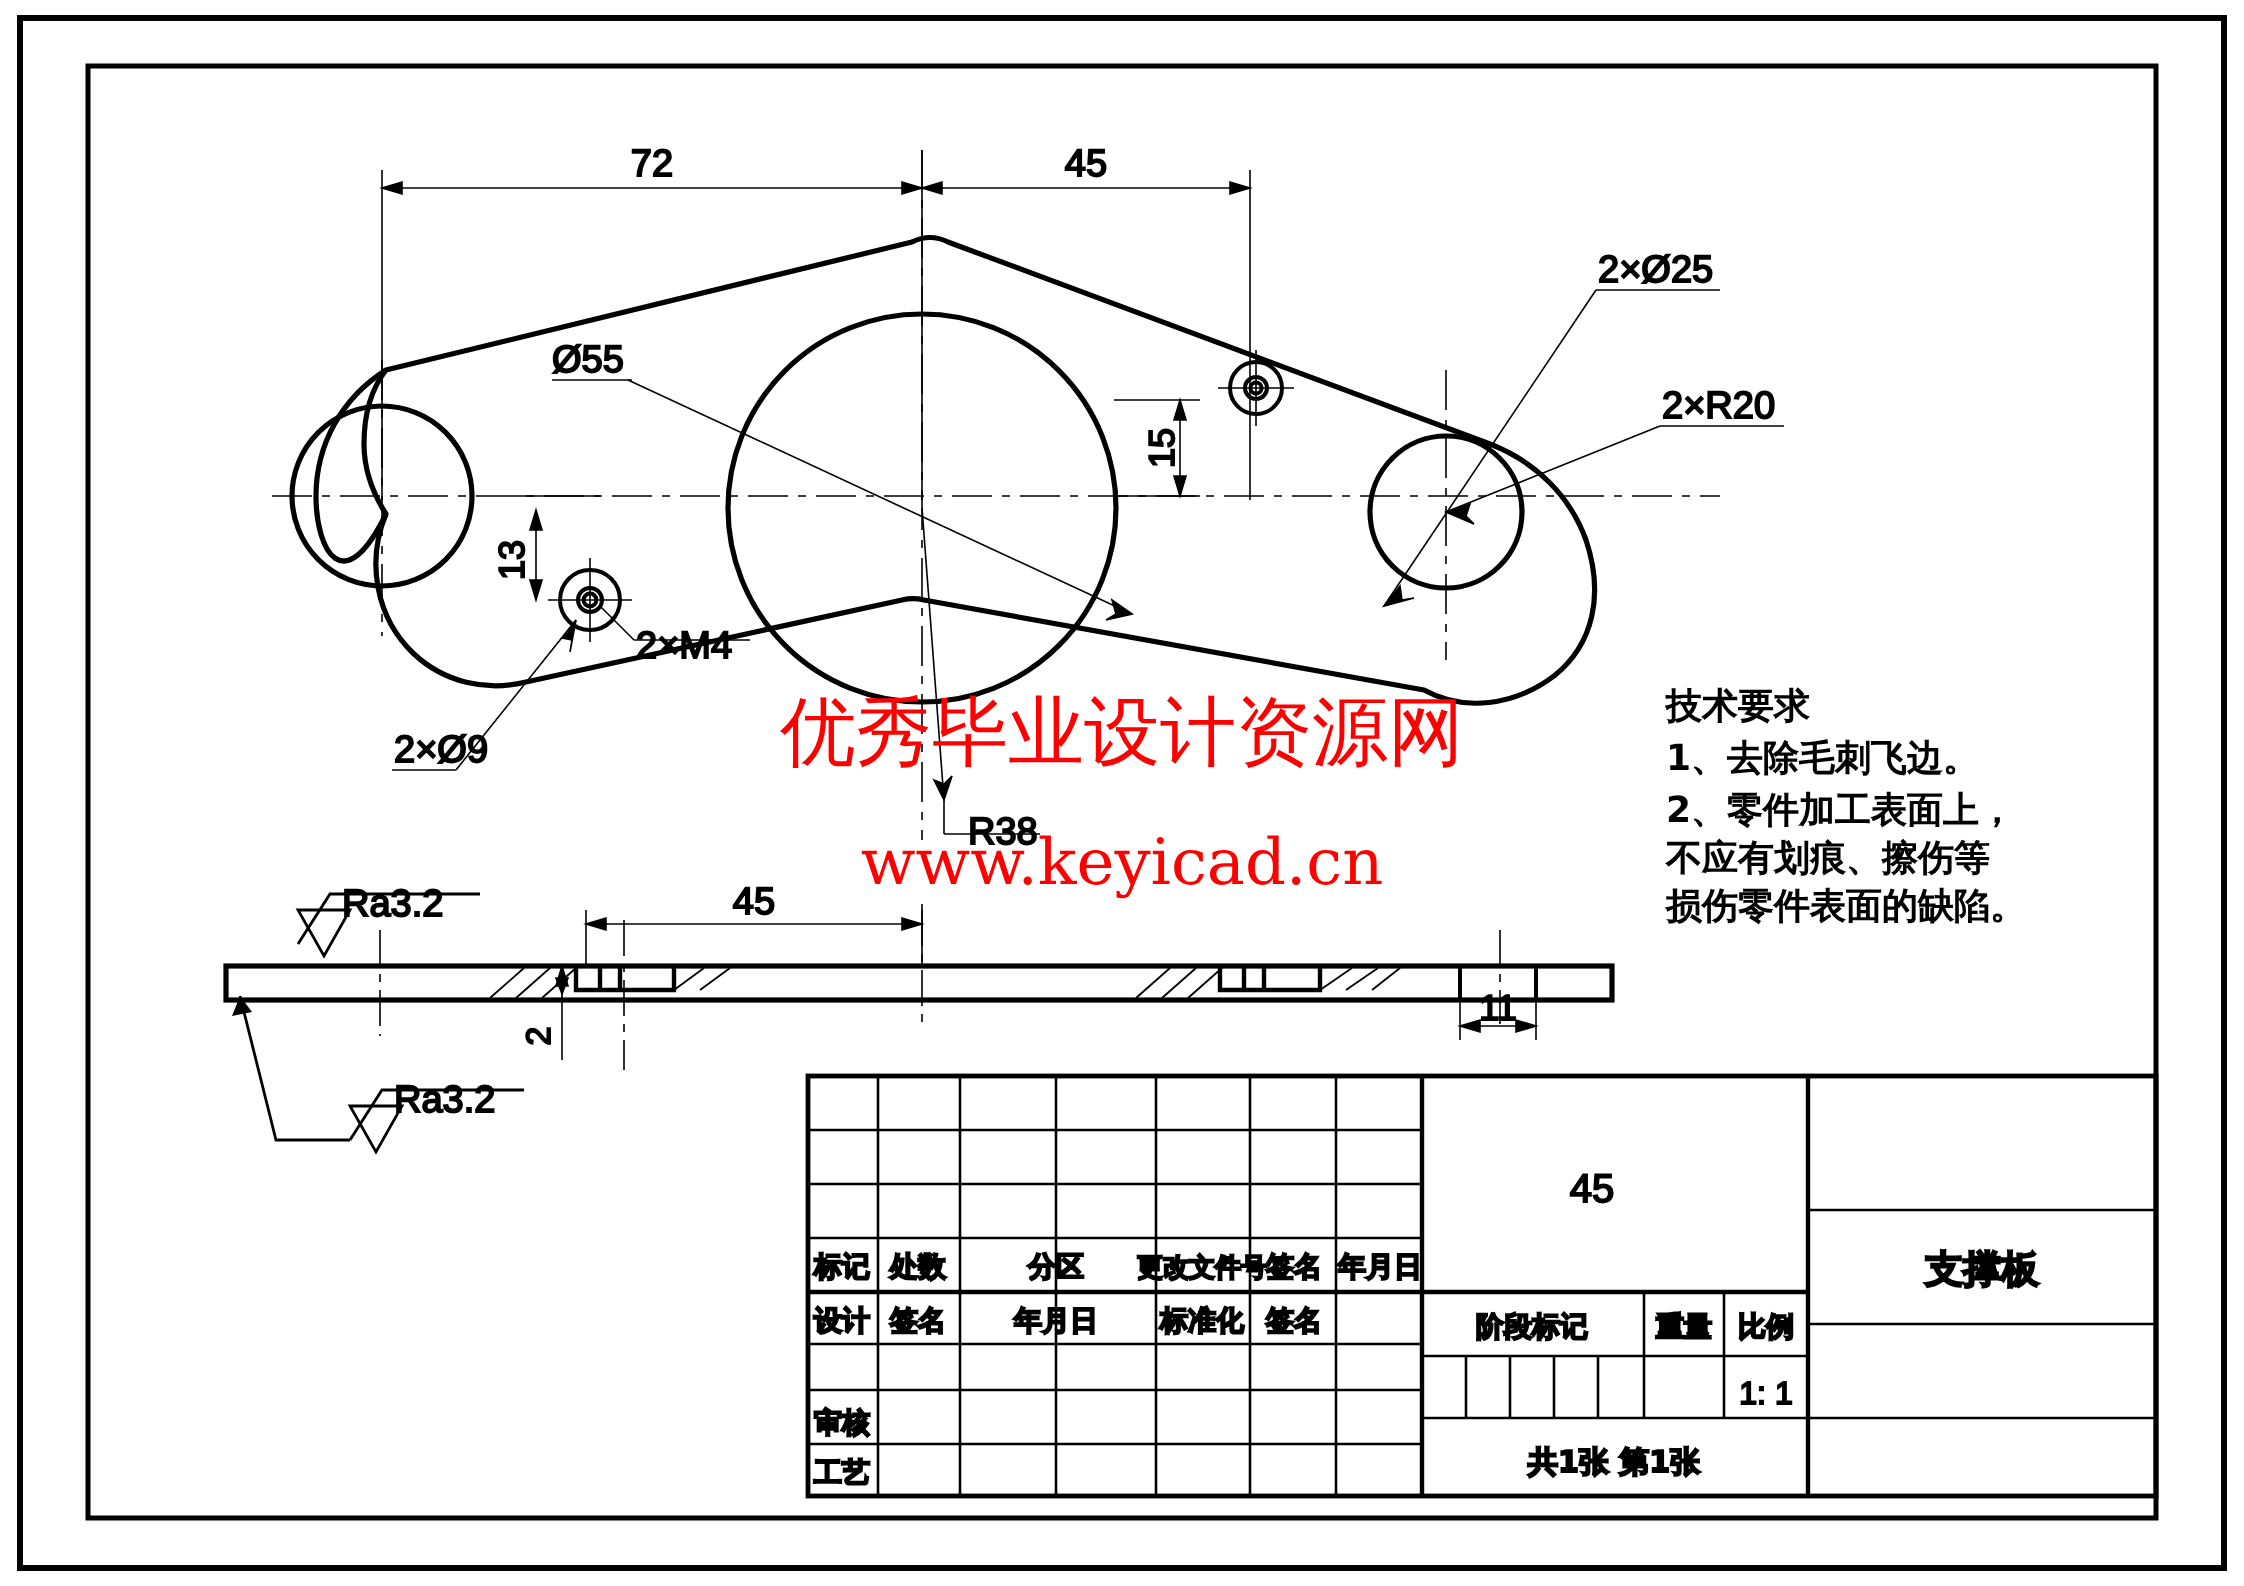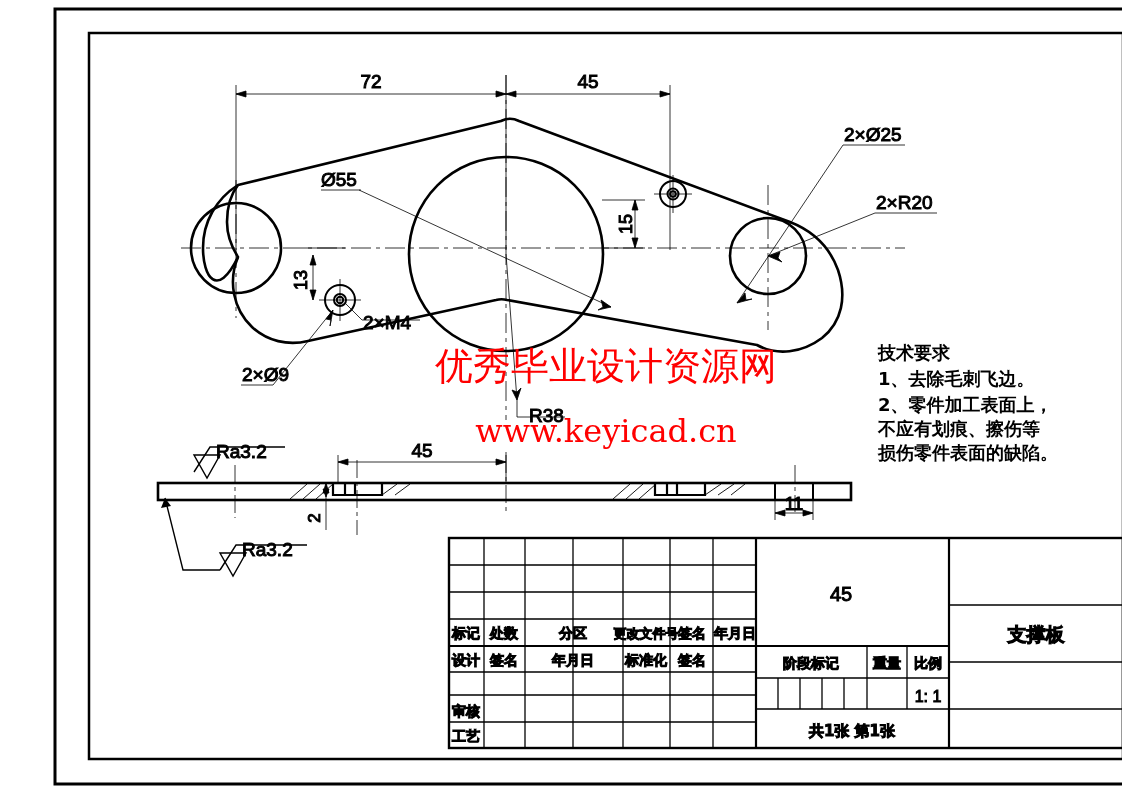--- a/index.html
+++ b/index.html
@@ -12,21 +12,20 @@
     height: 793px;
     position: relative;
     font-family: "Liberation Sans", sans-serif;
     overflow: hidden;
   }
   #sheet {
     position: absolute;
     left: 0; top: 0;
     width: 1072px;
     height: 793px;
-    padding-left: 45px;
   }
   #sheet svg {
     display: block;
   }
 </style>
 </head>
 <body>
 
 <div id="sheet">
 <svg width="1122" height="793" viewBox="0 0 1122 793" xmlns="http://www.w3.org/2000/svg">

